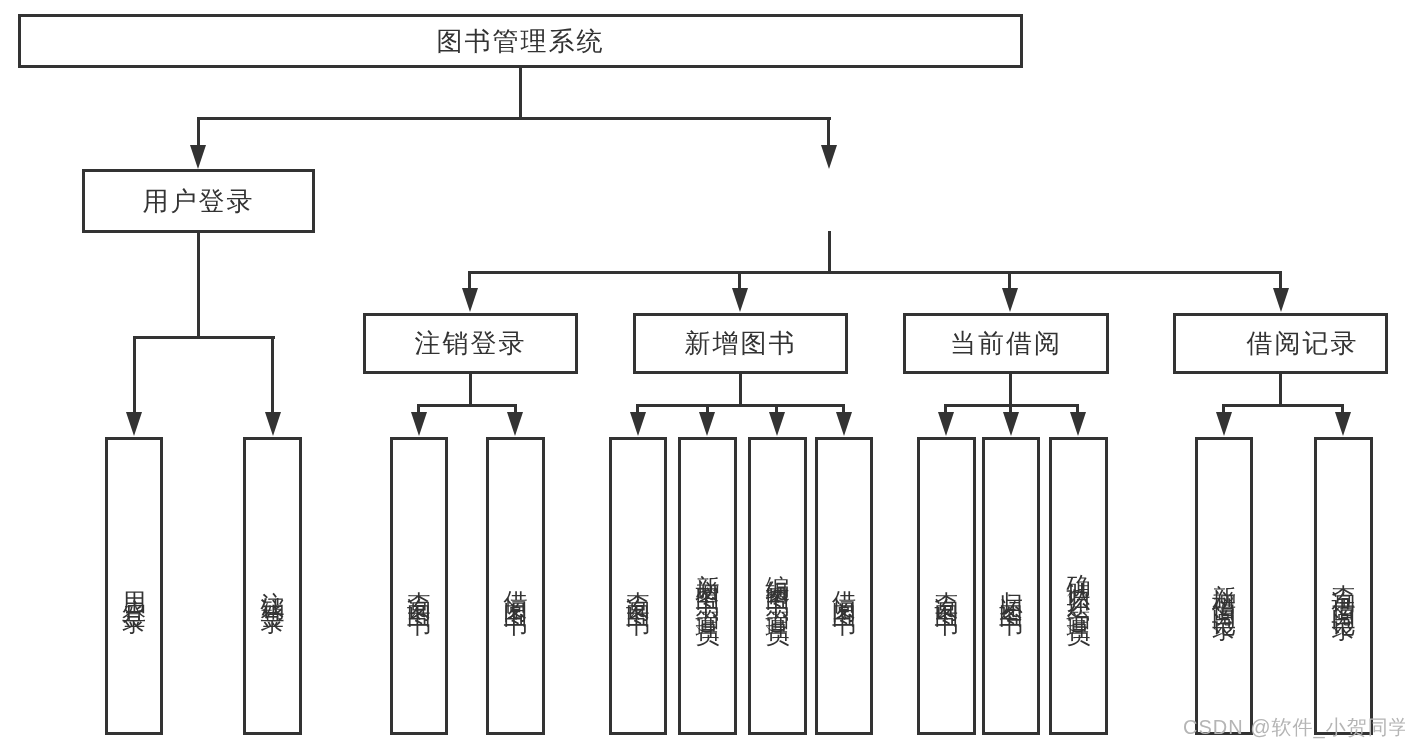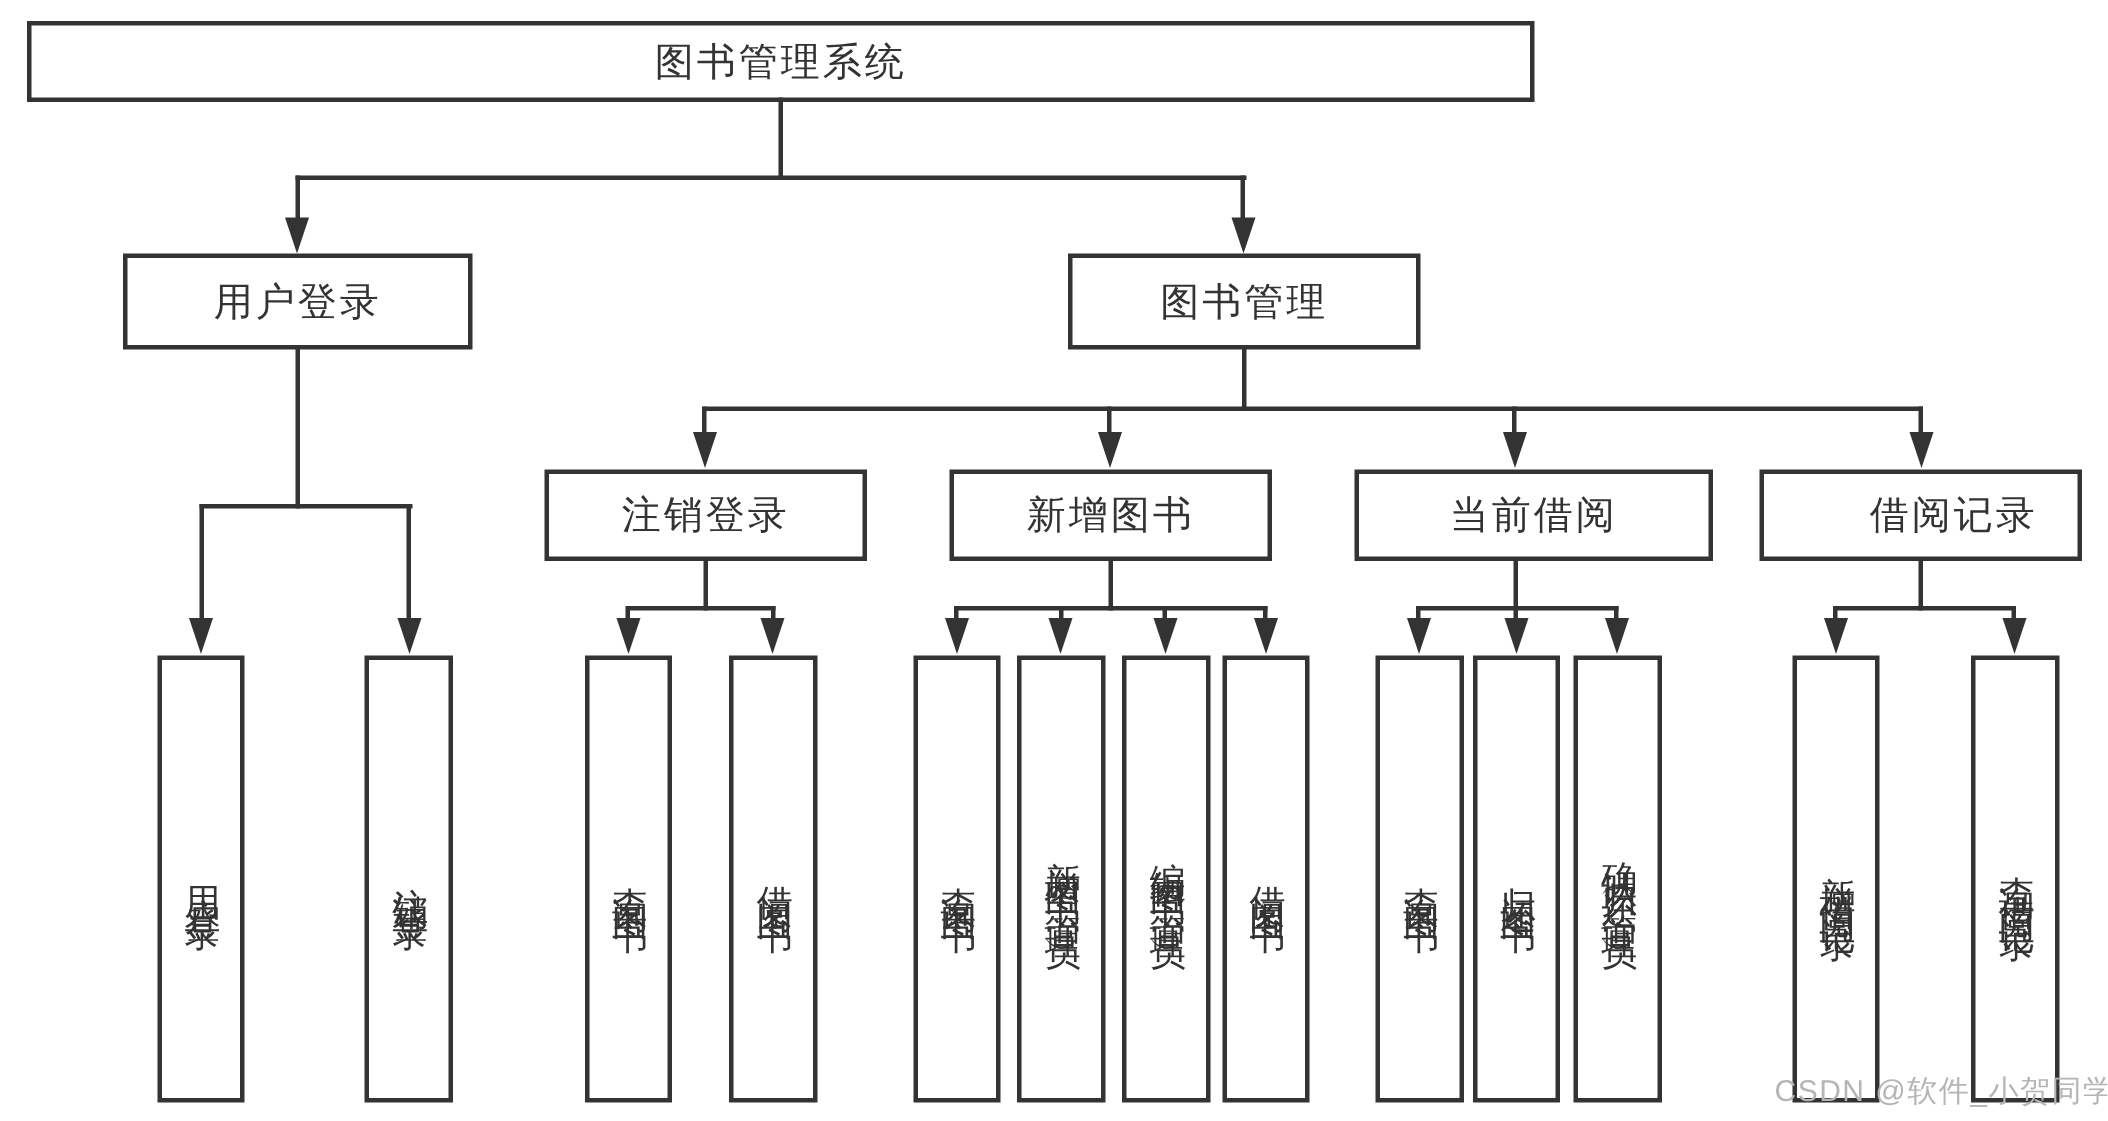--- a/index.html
+++ b/index.html
@@ -36,21 +36,20 @@
   <div class="box hbox" style="left:18px;top:14px;width:1005px;height:54px;">图书管理系统</div>
 
   <div class="vline" style="left:519px;top:65px;height:55px;"></div>
   <div class="hline" style="left:197px;top:117px;width:634px;"></div>
   <div class="vline" style="left:197px;top:117px;height:30px;"></div>
   <div class="ah" style="left:190px;top:145px;"></div>
   <div class="vline" style="left:827px;top:117px;height:30px;"></div>
   <div class="ah" style="left:821px;top:145px;"></div>
 
   <div class="box hbox" style="left:82px;top:169px;width:233px;height:64px;">用户登录</div>
-  <div class="box hbox" style="left:712px;top:169px;width:235px;height:64px;">图书管理</div>
 
   <div class="vline" style="left:197px;top:231px;height:108px;"></div>
   <div class="hline" style="left:133px;top:336px;width:142px;"></div>
   <div class="vline" style="left:133px;top:336px;height:78px;"></div>
   <div class="ah" style="left:126px;top:412px;"></div>
   <div class="vline" style="left:271px;top:336px;height:78px;"></div>
   <div class="ah" style="left:265px;top:412px;"></div>
 
   <div class="vline" style="left:828px;top:231px;height:43px;"></div>
   <div class="hline" style="left:469px;top:271px;width:813px;"></div>
@@ -58,21 +57,21 @@
   <div class="ah" style="left:462px;top:288px;"></div>
   <div class="vline" style="left:738px;top:271px;height:20px;"></div>
   <div class="ah" style="left:732px;top:288px;"></div>
   <div class="vline" style="left:1008px;top:271px;height:20px;"></div>
   <div class="ah" style="left:1002px;top:288px;"></div>
   <div class="vline" style="left:1279px;top:271px;height:20px;"></div>
   <div class="ah" style="left:1273px;top:288px;"></div>
 
   <div class="box hbox" style="left:363px;top:313px;width:215px;height:61px;">注销登录</div>
   <div class="box hbox" style="left:633px;top:313px;width:215px;height:61px;">新增图书</div>
-  <div class="box hbox" style="left:903px;top:313px;width:239px;height:61px;">当前借阅</div>
+  <div class="box hbox" style="left:903px;top:313px;width:206px;height:61px;">当前借阅</div>
   <div class="box hbox" style="left:1173px;top:313px;width:215px;height:61px;padding-left:44px;">借阅记录</div>
 
   <div class="vline" style="left:469px;top:374px;height:33px;"></div>
   <div class="hline" style="left:418px;top:404px;width:99px;"></div>
   <div class="vline" style="left:417px;top:404px;height:11px;"></div>
   <div class="ah" style="left:411px;top:412px;"></div>
   <div class="vline" style="left:514px;top:404px;height:11px;"></div>
   <div class="ah" style="left:507px;top:412px;"></div>
 
   <div class="vline" style="left:739px;top:374px;height:33px;"></div>

